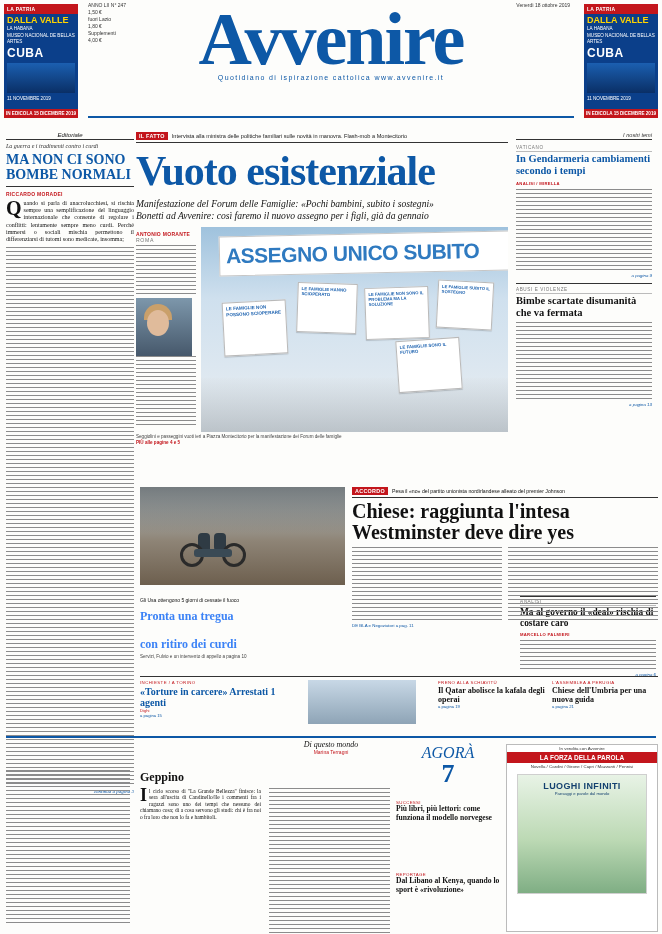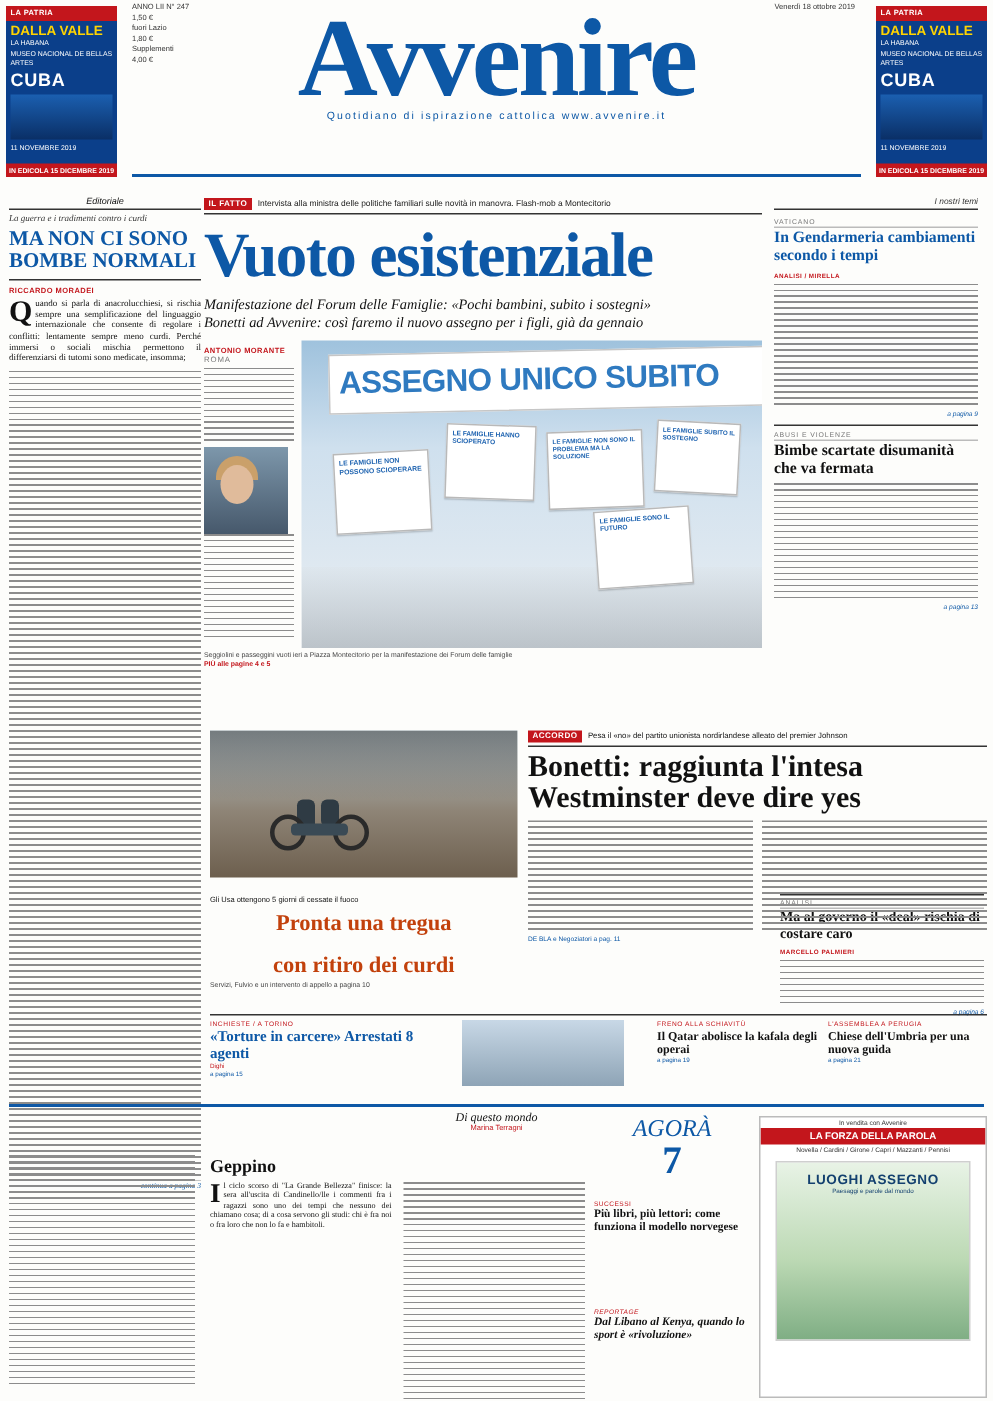--- a/index.html
+++ b/index.html
@@ -56,21 +56,21 @@
 
   
   .brexit{position:absolute;left:352px;top:487px;width:306px;}
   .brexit .hl{font-family:"Liberation Serif",serif;font-size:20px;font-weight:bold;color:#111;line-height:21px;margin-top:3px;}
   .brexit .bar{display:flex;gap:4px;align-items:center;border-bottom:1px solid #333;padding-bottom:2px;}
   .brexit .bar .txt{font-family:"Liberation Sans",sans-serif;font-size:5.2px;}
 
   
   .syria{position:absolute;left:140px;top:487px;width:205px;}
   .syria .ph{height:98px;background:linear-gradient(180deg,#b9c8cf 0%,#8e8476 55%,#6d5f4e 100%);position:relative;overflow:hidden;}
-  .syria .hl{font-family:"Liberation Serif",serif;font-size:15px;font-weight:bold;color:#c2410c;line-height:16px;margin-top:2px;text-align:center;}
+  .syria .hl{font-family:"Liberation Serif",serif;font-size:12px;font-weight:bold;color:#3b82f6;line-height:16px;margin-top:2px;}
 
   
   .strip{position:absolute;left:140px;top:676px;width:518px;height:54px;border-top:1px solid #333;}
   .sbox{position:absolute;top:3px;}
   .sb-k{font-family:"Liberation Sans",sans-serif;font-size:4.4px;letter-spacing:.4px;color:#c3161c;text-transform:uppercase;}
   .sb-t{font-family:"Liberation Serif",serif;font-size:10px;font-weight:bold;line-height:11px;margin-top:1px;color:#111;}
   .sb-t.blue{color:#0d58a6;}
   .sb-t.sm{font-size:8px;line-height:9px;}
 
   
@@ -262,33 +262,33 @@
     <div class="hl">Pronta una tregua</div>
     <div class="hl" style="margin-top:12px;">con ritiro dei curdi</div>
     <div class="caption">Servizi, Fulvio e un intervento di appello a pagina 10</div>
   </div>
 
   <div class="brexit">
     <div class="bar">
       <span class="kicker">ACCORDO</span>
       <span class="txt">Pesa il «no» del partito unionista nordirlandese alleato del premier Johnson</span>
     </div>
-    <div class="hl">Bonetti: raggiunta l'intesa</div>
+    <div class="hl">Chiese: raggiunta l'intesa</div>
     <div class="hl" style="margin-top:0;">Westminster deve dire yes</div>
     <div style="display:flex;gap:6px;margin-top:4px;">
       <div class="lines light" style="flex:1;height:74px;"></div>
       <div class="lines light" style="flex:1;height:74px;"></div>
     </div>
     <div style="font-family:'Liberation Sans',sans-serif;font-size:4.4px;color:#0d58a6;margin-top:2px;">DE BLA e Negoziatori a pag. 11</div>
   </div>
 
   <div class="strip">
     <div class="sbox" style="left:0;width:156px;">
       <div class="sb-k">INCHIESTE / A TORINO</div>
-      <div class="sb-t blue">«Torture in carcere» Arrestati 8 agenti</div>
+      <div class="sb-t blue">«Torture in carcere» Arrestati 1 agenti</div>
       <div style="font-family:'Liberation Sans',sans-serif;font-size:4.2px;color:#c3161c;">Dighi</div>
       <div style="font-family:'Liberation Sans',sans-serif;font-size:4.2px;color:#0d58a6;">a pagina 15</div>
     </div>
     <div class="sbox" style="left:168px;width:108px;height:44px;background:linear-gradient(180deg,#c8d8e6,#8ea4b6);"></div>
     <div class="sbox" style="left:412px;width:106px;">
       <div class="sb-k">L'ASSEMBLEA A PERUGIA</div>
       <div class="sb-t sm">Chiese dell'Umbria per una nuova guida</div>
       <div style="font-family:'Liberation Sans',sans-serif;font-size:4.2px;color:#0d58a6;">a pagina 21</div>
     </div>
     <div class="sbox" style="left:298px;width:110px;">
@@ -315,28 +315,28 @@
   </div>
 
   <div class="agora">
     <div class="w">AGORÀ</div>
     <div class="sev">7</div>
   </div>
   <div class="prevbox">
     <div class="pv-k">SUCCESSI</div>
     <div class="pv-t">Più libri, più lettori: come funziona il modello norvegese</div>
   </div>
-  <div class="prevbox" style="top:872px;font-style:italic;">
+  <div class="prevbox" style="top:872px;">
     <div class="pv-k">REPORTAGE</div>
     <div class="pv-t">Dal Libano al Kenya, quando lo sport è «rivoluzione»</div>
   </div>
 
   <div class="bookad">
     <div class="sub">In vendita con Avvenire</div>
     <div class="bar">LA FORZA DELLA PAROLA</div>
     <div class="sub">Novella / Cardini / Girone / Capri / Mazzanti / Pennisi</div>
     <div class="cover">
-      <div class="cov-t">LUOGHI ASSEGNO</div>
+      <div class="cov-t">LUOGHI INFINITI</div>
       <div class="cov-s">Paesaggi e parole dal mondo</div>
     </div>
   </div>
 
 </div>
 
 </body></html>

